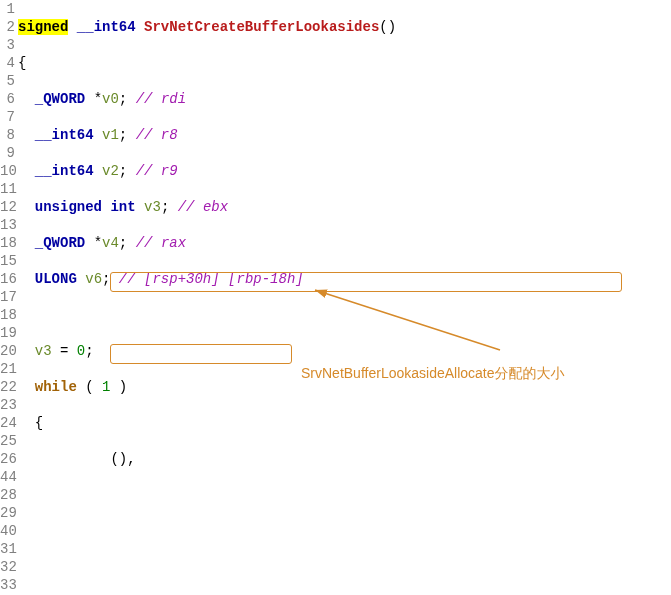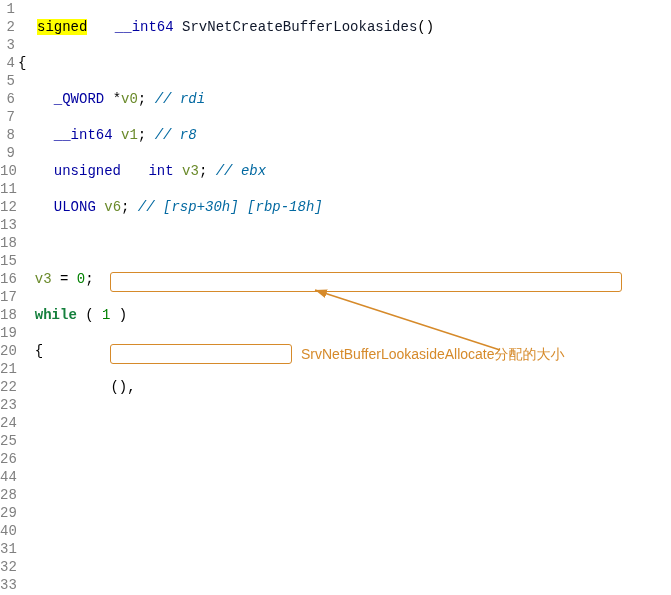--- a/index.html
+++ b/index.html
@@ -33,26 +33,26 @@
   }
   .code {
     padding-left: 0px;
     white-space: pre;
   }
   .code .line {
     display: block;
     height: 18px;
     line-height: 18px;
   }
-  .kw { color: #15803d; font-weight: bold; }
-  .ty { color: #0000a0; font-weight: normal; margin-left: 19px; }
-  .func { color: #0f172a; font-weight: normal; }
+  .kw { color: #a16207; font-weight: bold; }
+  .ty { color: #0000a0; font-weight: bold; }
+  .func { color: #b91c1c; font-weight: bold; }
   .var { color: #6a8a2a; }
   .num { color: #008000; }
-  .cm { color: #0369a1; font-style: italic; }
+  .cm { color: #a21caf; font-style: italic; }
   .glob { color: #a07030; }
   .hl { background: #ffff00; color: #000; }
   .brace { color: #000000; font-weight: normal; }
 
   .annotation-box1 {
     position: absolute;
     left: 110px;
     top: 272px;
     width: 512px;
     height: 20px;
@@ -66,21 +66,21 @@
     top: 344px;
     width: 182px;
     height: 20px;
     border: 1.5px solid #d68a2a;
     border-radius: 3px;
     pointer-events: none;
   }
   .annotation-label {
     position: absolute;
     left: 301px;
-    top: 345px;
+    top: 364px;
     color: #d68a2a;
     font-family: "Microsoft YaHei", "SimSun", sans-serif;
     font-size: 14px;
     white-space: nowrap;
     pointer-events: none;
   }
   .annotation-arrow {
     position: absolute;
     left: 310px;
     top: 285px;
@@ -127,21 +127,23 @@
     <span class="line-num">31</span>
     <span class="line-num">32</span>
     <span class="line-num">33</span>
   </div>
 
   <div class="code">
 <span class="line"><span class="hl ty">signed</span> <span class="ty">__int64</span> <span class="func">SrvNetCreateBufferLookasides</span>()</span>
 <span class="line"><span class="brace">{</span></span>
 <span class="line">  <span class="ty">_QWORD</span> *<span class="var">v0</span>; <span class="cm">// rdi</span></span>
 <span class="line">  <span class="ty">__int64</span> <span class="var">v1</span>; <span class="cm">// r8</span></span>
+<span class="line">  <span class="ty">__int64</span> <span class="var">v2</span>; <span class="cm">// r9</span></span>
 <span class="line">  <span class="ty">unsigned</span> <span class="ty">int</span> <span class="var">v3</span>; <span class="cm">// ebx</span></span>
+<span class="line">  <span class="ty">_QWORD</span> *<span class="var">v4</span>; <span class="cm">// rax</span></span>
 <span class="line">  <span class="ty">ULONG</span> <span class="var">v6</span>; <span class="cm">// [rsp+30h] [rbp-18h]</span></span>
 <span class="line"> </span>
 <span class="line">  <span class="var">v3</span> = <span class="num">0</span>;</span>
 <span class="line">  <span class="kw">while</span> ( <span class="num">1</span> )</span>
 <span class="line">  <span class="brace">{</span></span>
 <span class="line">           (),</span>
 
 
 
 

